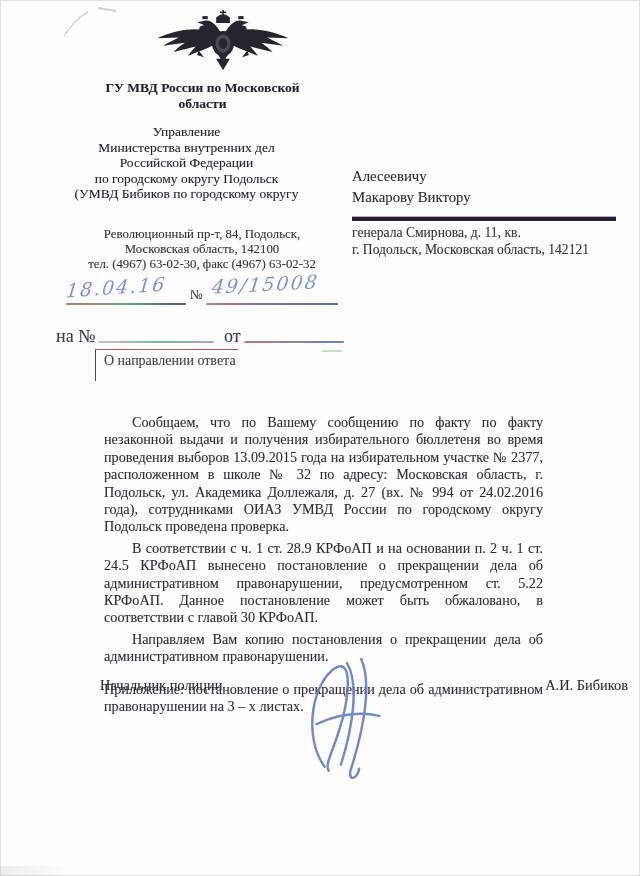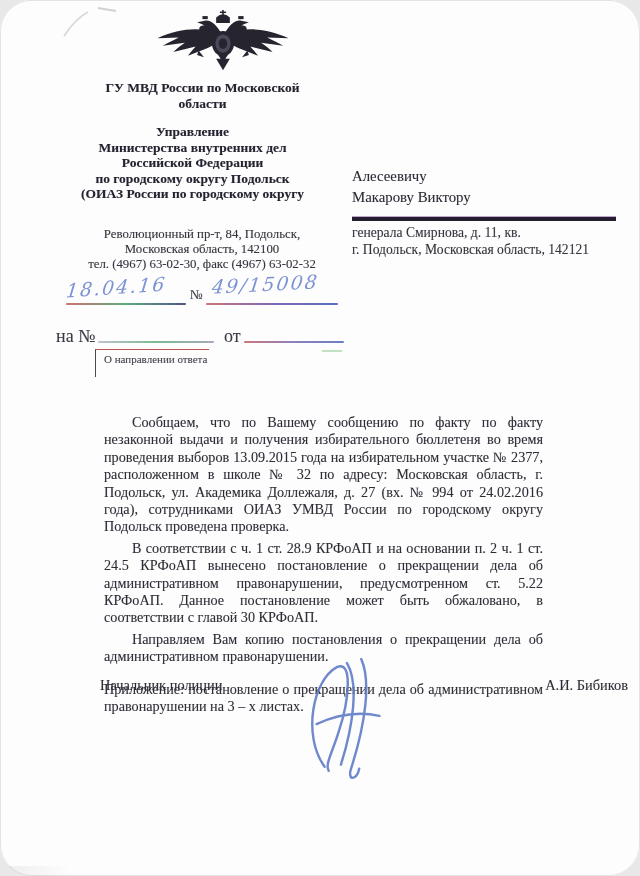--- a/index.html
+++ b/index.html
@@ -2,50 +2,49 @@
 <html><head>
 <meta charset="utf-8">
 <style>
   html,body{margin:0;padding:0;background:#e8e8e8;}
   .page{
     position:relative;width:640px;height:876px;margin:0 auto;
     background:#fdfdfd;overflow:hidden;
     font-family:"Liberation Serif","DejaVu Serif",serif;
     color:#2c2b36;
     box-shadow:inset 0 0 0 1px #e3e3e6;
-    border-radius:31px;
   }
   .scantext{ text-shadow:0.5px 0.3px 0 rgba(160,60,90,.14), -0.5px -0.3px 0 rgba(60,135,95,.14); }
 
   
   .emblem{position:absolute;left:150px;top:10px;width:146px;height:64px;}
   .org-top{position:absolute;left:60px;top:80px;width:285px;text-align:center;
     font-weight:bold;font-size:13.5px;line-height:15.5px;color:#232230;}
   .org-top .inner{display:inline-block;max-width:240px;}
-  .org-block{position:absolute;left:50px;top:124px;width:285px;text-align:center;
-    font-weight:bold;font-size:13.5px;line-height:15.5px;color:#232230;}
+  .org-block{position:absolute;left:44px;top:124px;width:285px;text-align:center;
+    font-weight:normal;font-size:13.5px;line-height:15.5px;color:#232230;}
   .addr-block{position:absolute;left:48px;top:227px;width:308px;text-align:center;
     font-size:12.8px;line-height:15.2px;color:#33323e;}
 
   
   .hand{font-family:"DejaVu Serif",serif;font-style:italic;color:#6b83cd;opacity:.88;
     letter-spacing:2px;font-size:19px;white-space:nowrap;}
   .hand-date{position:absolute;left:66px;top:276px;transform:rotate(-4deg) skewX(-10deg);}
   .hand-num{position:absolute;left:212px;top:273px;transform:rotate(-3deg) skewX(-10deg);}
   .num-sign{position:absolute;left:190px;top:287px;font-size:13.5px;color:#3a3945;}
   .uline{position:absolute;height:2px;border-radius:1px;opacity:.85;}
   .uline-1{left:66px;top:303px;width:120px;background:linear-gradient(90deg,#c85a5a,#3f9e68,#35356e);}
   .uline-2{left:206px;top:303px;width:132px;background:linear-gradient(90deg,#c85a5a,#6a4fae,#3b55b0);}
   .reply-label{position:absolute;top:326px;font-size:18px;color:#3a3945;}
   .reply-na{left:56px;} .reply-ot{left:224px;}
   .uline-3{left:98px;top:341px;width:116px;background:linear-gradient(90deg,#b8b8c6,#64b07e,#9a9ab0);}
   .uline-4{left:244px;top:341px;width:100px;background:linear-gradient(90deg,#c06060,#7a6ab0,#4f6ab8);}
 
   
-  .subject{position:absolute;left:95px;top:349px;font-size:11px;color:#3f3f4a;
+  .subject{position:absolute;left:95px;top:349px;font-size:14px;color:#3f3f4a;
     border-left:1.5px solid #4a4954;border-top:1.5px solid #c25252;
     padding:3px 2px 12px 8px;}
   .artifact-green{position:absolute;left:322px;top:350px;width:20px;height:2px;background:#9fd4a0;opacity:.65;}
 
   
   .recipient{position:absolute;left:352px;top:166px;width:276px;}
   .recipient .name{font-size:14.8px;line-height:21px;color:#2a2934;}
   .redaction{width:264px;height:4px;margin:9px 0 4px 0;background:#231f2e;
     box-shadow:0 -1px 0 rgba(120,60,160,.45);}
   .recipient .addr{font-size:13.6px;line-height:16.5px;color:#33323e;}
@@ -107,21 +106,21 @@
 
   <div class="org-top scantext">
     <span class="inner">ГУ МВД России по Московской области</span>
   </div>
 
   <div class="org-block scantext">
     <div>Управление</div>
     <div>Министерства внутренних дел</div>
     <div>Российской Федерации</div>
     <div>по городскому округу Подольск</div>
-    <div>(ОИАЗ России по городскому округу</div>
+    <div>(УМВД Бибиков по городскому округу</div>
   </div>
 
   <div class="addr-block scantext">
     <div>Революционный пр-т, 84, Подольск,</div>
     <div>Московская область, 142100</div>
     <div>тел. (4967) 63-02-30, факс (4967) 63-02-32</div>
   </div>
 
   <div class="hand hand-date">18.04.16</div>
   <div class="uline uline-1"></div>

